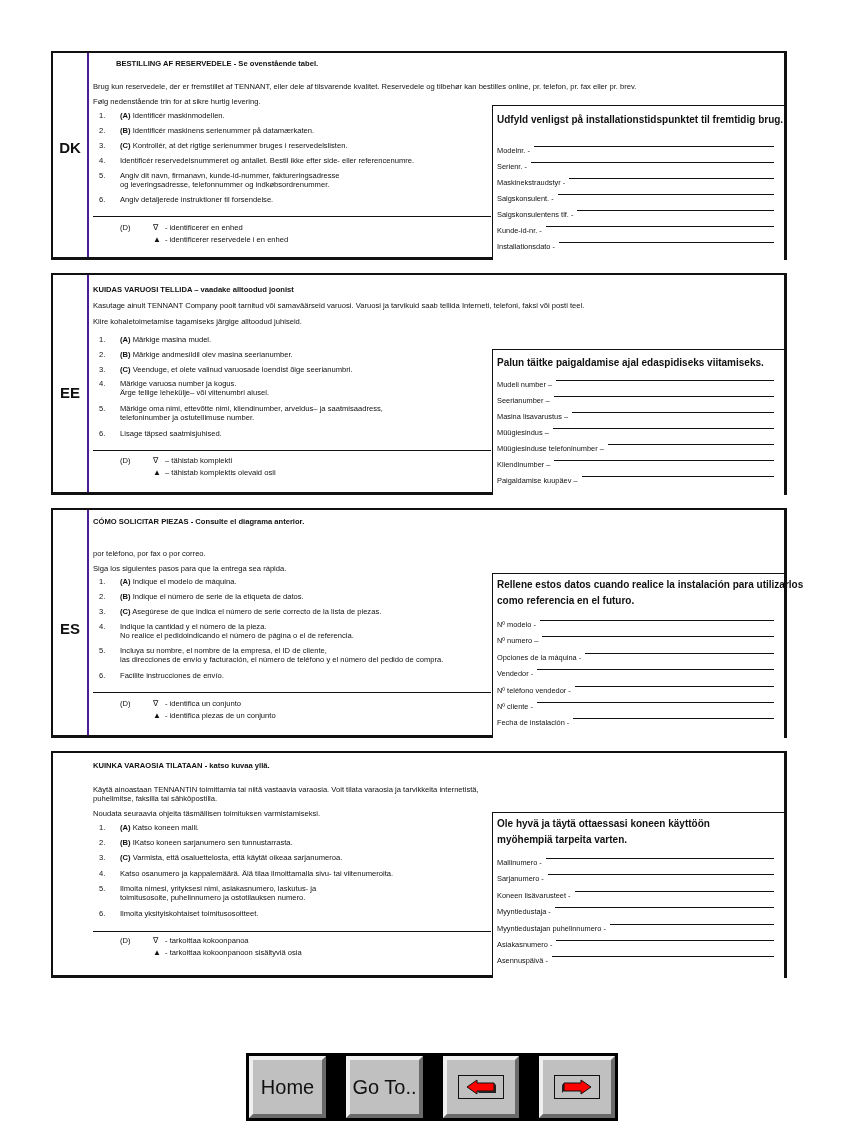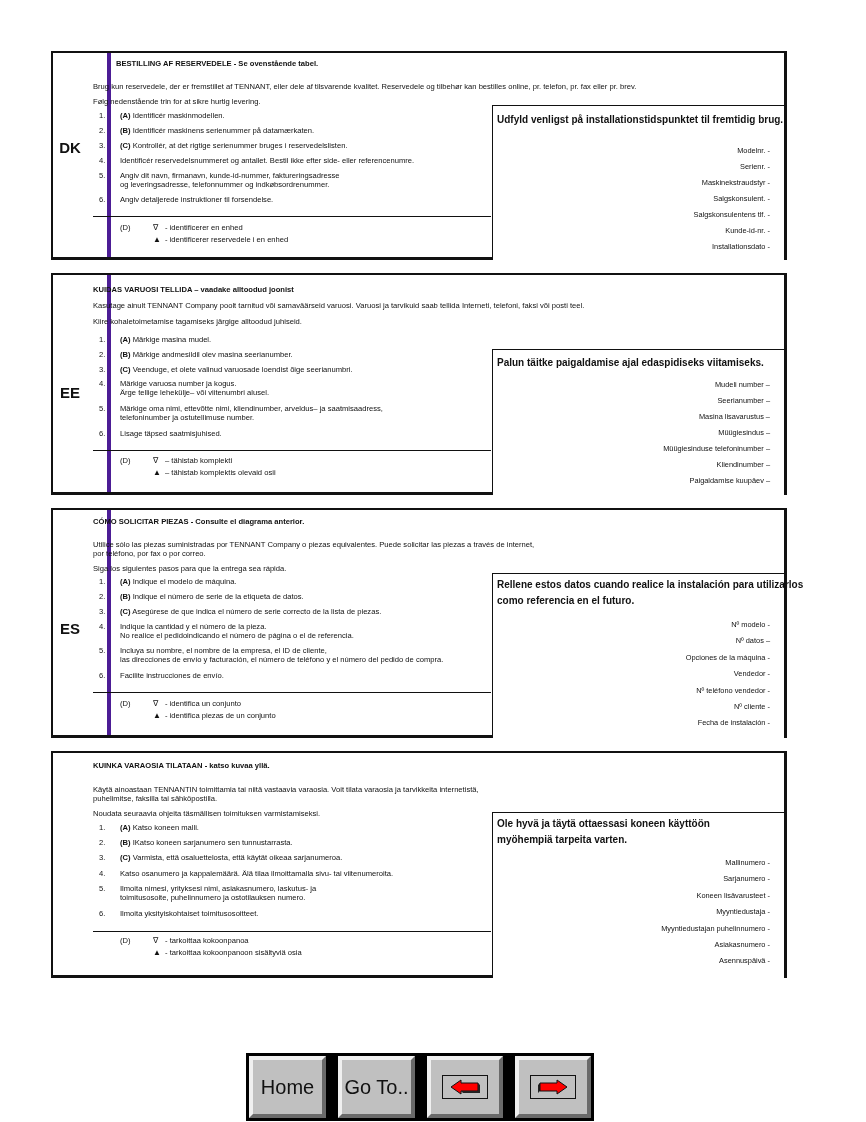--- a/index.html
+++ b/index.html
@@ -1,37 +1,37 @@
 <!DOCTYPE html>
 <html><head>
 <meta charset="utf-8">
 <style>
   html, body { margin:0; padding:0; background:#ffffff; }
   body { width:866px; height:1122px; position:relative; font-family:"Liberation Sans", sans-serif; color:#111; overflow:hidden; }
   .section { position:absolute; left:51px; width:736px; border:2px solid #111; border-right-width:3px; border-bottom-width:3px; box-sizing:border-box; background:#fff; }
-  .lang { position:absolute; left:0; top:0; bottom:0; width:34px; border-right:4px solid #4c1d95;padding-left:20px; }
+  .lang { position:absolute; left:0; top:0; bottom:0; width:34px; border-right:2px solid #4c1d95; }
   .lang-code { position:absolute; left:0; width:34px; text-align:center; font-weight:bold; font-size:15px; }
   .content { position:absolute; left:40px; right:0; top:0; bottom:0; font-size:7.6px; line-height:9px; }
   .title { position:absolute; left:0; font-weight:bold; font-size:7.6px; white-space:nowrap; }
   .para { position:absolute; left:0; white-space:nowrap; }
   .step { position:absolute; left:0; white-space:nowrap; }
   .step-num { position:absolute; left:6px; }
   .step-text { position:absolute; left:27px; }
   .step-text b { font-weight:bold; }
   .divider { position:absolute; left:0; width:398px; border-top:1.2px solid #111; }
   .legend { position:absolute; left:0; white-space:nowrap; }
   .leg-d { position:absolute; left:27px; }
   .leg-sym { position:absolute; left:60px; font-size:8px; }
   .leg-text { position:absolute; left:72px; }
   .formbox { position:absolute; right:0; border:1.5px solid #111; border-right:none; border-bottom:none; background:#fff; box-sizing:border-box; }
   .form-title { position:absolute; left:4px; font-weight:bold; white-space:nowrap; font-size:10px; line-height:16px;text-align:center; }
-  .field { position:absolute; left:4px; right:10px; display:flex; align-items:flex-end; height:12px; white-space:nowrap;flex-direction:column; }
+  .field { position:absolute; left:4px; right:10px; display:flex; align-items:flex-start; height:12px; white-space:nowrap; }
   .field-label { font-size:7.4px; padding-right:4px; }
   .field-line { flex:1; border-bottom:1.2px solid #111; height:0; margin-bottom:2px; }
-  .nav { position:absolute; top:1053px; left:246px; height:68px; background:#000; display:flex; padding:3px; box-sizing:border-box; gap:12px;align-items:flex-end; }
+  .nav { position:absolute; top:1053px; left:246px; height:68px; background:#000; display:flex; padding:3px; box-sizing:border-box; gap:20px;align-items:flex-end; }
   .nav-btn { width:77px; height:62px; background:#c0c0c0; box-sizing:border-box; border-style:solid; border-width:4px; border-color:#f0f0f0 #6a6a6a #6a6a6a #f0f0f0; display:flex; align-items:center; justify-content:center; font-size:20px; color:#111; cursor:pointer; }
   .nav-btn.wide { width:76px; }
   .arrow-frame { width:44px; height:22px; border:1.5px solid #111; display:flex; align-items:center; justify-content:center; }
 </style>
 </head>
 <body>
 
 <div id="doc">
     <div class="section" style="top: 51px; height: 209px;">
       <div class="lang">
@@ -209,21 +209,20 @@
           </div>
         </div>
       </div>
     </div>
     <div class="section" style="top: 508px; height: 230px;">
       <div class="lang">
         <div class="lang-code" style="top: 110px;">ES</div>
       </div>
       <div class="content">
         <div class="title" style="top: 7px;">CÓMO SOLICITAR PIEZAS - Consulte el diagrama anterior.</div>
-        <div class="para" style="top: 30px;">Utilice sólo las piezas suministradas por TENNANT Company o piezas equivalentes. Puede solicitar las piezas a través de internet,</div>
         <div class="para" style="top: 39px;">por teléfono, por fax o por correo.</div>
         <div class="para" style="top: 54px; text-align: center;">Siga los siguientes pasos para que la entrega sea rápida.</div>
         <div class="step" style="top: 67px;">
           <span class="step-num">1.</span>
           <span class="step-text">
             <div><b>(A)</b> <span>Indique el modelo de máquina.</span></div>
           </span>
         </div>
         <div class="step" style="top: 82px;">
           <span class="step-num">2.</span>
@@ -268,21 +267,21 @@
           <span class="leg-text">- identifica piezas de un conjunto</span>
         </div>
         <div class="formbox" style="top: 63px; height: 165px; width: 292px;">
           <div class="form-title" style="top: 3px;">Rellene estos datos cuando realice la instalación para utilizarlos</div>
           <div class="form-title" style="top: 19px;">como referencia en el futuro.</div>
           <div class="field" style="top: 46px;">
             <span class="field-label">Nº modelo -</span>
             <span class="field-line"></span>
           </div>
           <div class="field" style="top: 62.4px;">
-            <span class="field-label">Nº datos –</span>
+            <span class="field-label">Nº numero –</span>
             <span class="field-line"></span>
           </div>
           <div class="field" style="top: 78.8px;">
             <span class="field-label">Opciones de la máquina -</span>
             <span class="field-line"></span>
           </div>
           <div class="field" style="top: 95.2px;">
             <span class="field-label">Vendedor -</span>
             <span class="field-line"></span>
           </div>

